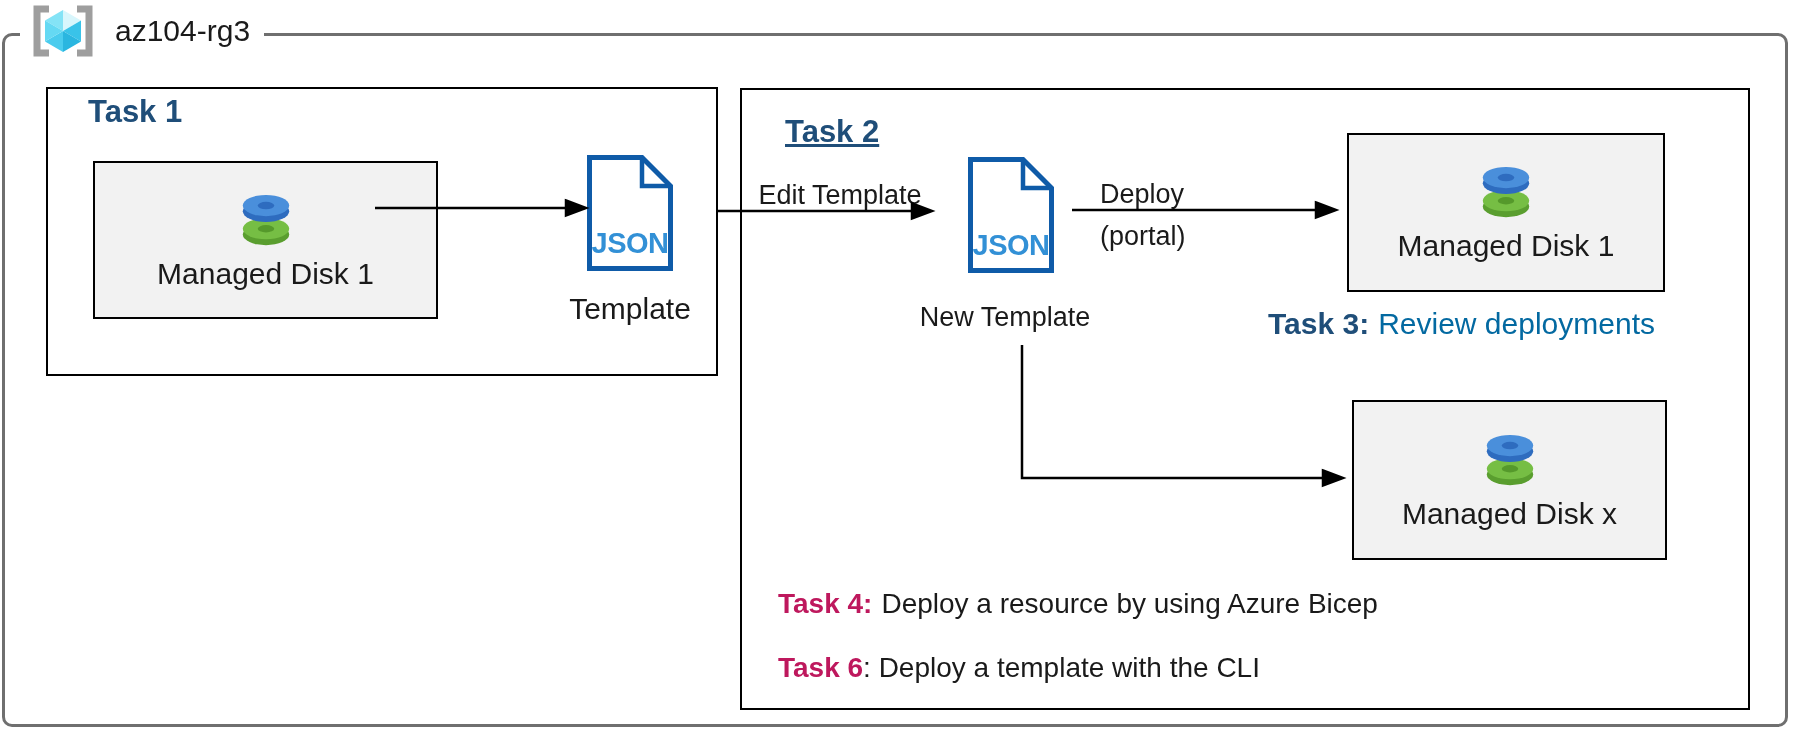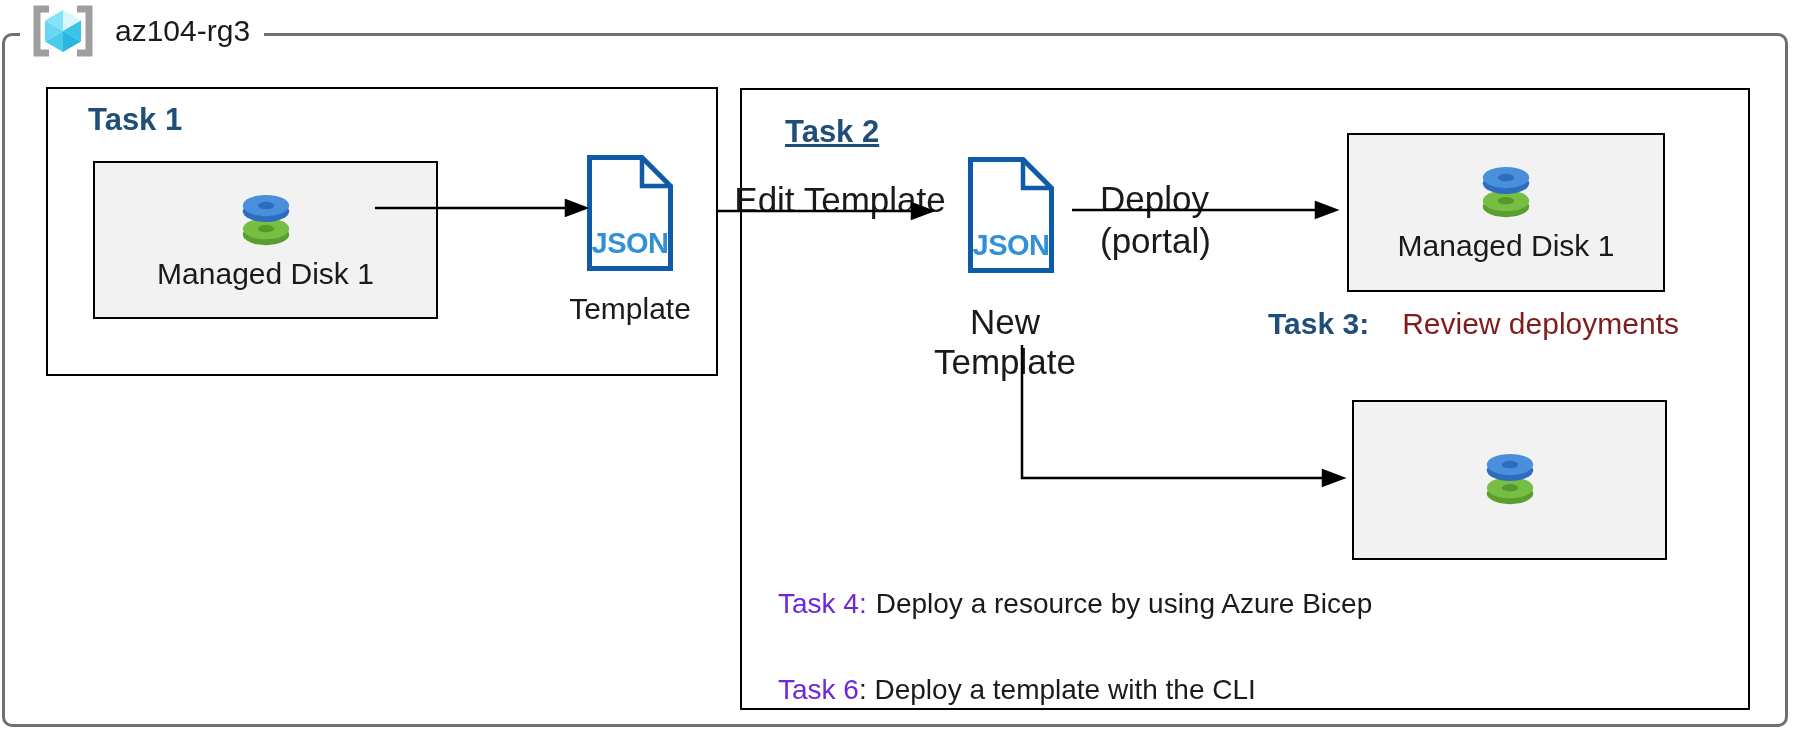--- a/index.html
+++ b/index.html
@@ -28,27 +28,27 @@
     background:#F2F2F2;border:2.5px solid #000;box-sizing:border-box;
     display:flex;flex-direction:column;align-items:center;justify-content:center;gap:9px;
   }
   .disklabel{font-size:30px;line-height:1;color:#1a1a1a;}
   
   .jsonwrap{width:90px;height:120px;}
   .jsontext{
     position:absolute;left:0;top:56px;width:100%;text-align:center;
     font-size:29px;font-weight:600;color:#3290D6;line-height:1;letter-spacing:-0.5px;margin-top:20px;
   }
-  .lbl{font-size:35px;line-height:1.15;color:#1a1a1a;}
+  .lbl{font-size:27px;line-height:1.15;color:#1a1a1a;}
   .ctr{text-align:center;}
   .navybold{color:#1F4E79;font-weight:bold;}
   .task3-line{font-size:30px;line-height:1;}
-  .task3-line .rest{color:#7f1d1d;font-weight:normal;margin-left:24px;}
+  .task3-line .rest{color:#0369a1;font-weight:normal;}
   .tasklist-line{font-size:28px;line-height:1;}
-  .tp{color:#6d28d9;font-weight:normal;}
+  .tp{color:#be185d;font-weight:bold;}
   .gap{margin-right:9px;}
   .overlay{left:0;top:0;pointer-events:none;}
 </style>
 </head>
 <body>
 
 <div class="canvas">
 
   <div class="abs outer"></div>
 
@@ -60,21 +60,21 @@
       <polygon points="37,8 55,18.5 37,29" fill="#D8F6FC"></polygon>
       <polygon points="55,18.5 55,39.5 37,29" fill="#39C3E9"></polygon>
       <polygon points="55,39.5 37,50 37,29" fill="#2AB6E0"></polygon>
       <polygon points="37,50 19,39.5 37,29" fill="#4ACCEE"></polygon>
       <polygon points="19,39.5 19,18.5 37,29" fill="#65D9F3"></polygon>
     </svg>
     <span class="rg-name">az104-rg3</span>
   </div>
 
   <div class="abs tbox task1-box"></div>
-  <div class="abs btitle" style="left:88px;top:104px;">Task 1</div>
+  <div class="abs btitle" style="left:88px;top:96px;">Task 1</div>
 
   <div class="abs tbox task2-box"></div>
   <div class="abs btitle" style="left:785px;top:116px;text-decoration:underline;">Task 2</div>
 
   <div class="abs graybox" style="left:93px;top:161px;width:345px;height:158px;">
     <svg width="62" height="58" viewBox="0 0 64 60">
       <ellipse cx="32" cy="44" rx="24" ry="11" fill="#5A9E2F"></ellipse>
       <ellipse cx="32" cy="38" rx="24" ry="11" fill="#76BE44"></ellipse>
       <ellipse cx="32" cy="38" rx="8.5" ry="3.8" fill="#55992B"></ellipse>
       <ellipse cx="32" cy="20" rx="24" ry="11" fill="#2E6CBF"></ellipse>
@@ -125,26 +125,27 @@
 
   <div class="abs graybox" style="left:1352px;top:400px;width:315px;height:160px;">
     <svg width="62" height="58" viewBox="0 0 64 60">
       <ellipse cx="32" cy="44" rx="24" ry="11" fill="#5A9E2F"></ellipse>
       <ellipse cx="32" cy="38" rx="24" ry="11" fill="#76BE44"></ellipse>
       <ellipse cx="32" cy="38" rx="8.5" ry="3.8" fill="#55992B"></ellipse>
       <ellipse cx="32" cy="20" rx="24" ry="11" fill="#2E6CBF"></ellipse>
       <ellipse cx="32" cy="14" rx="24" ry="11" fill="#4A8FDB"></ellipse>
       <ellipse cx="32" cy="14" rx="8.5" ry="3.8" fill="#2E6CBF"></ellipse>
     </svg>
+    <span class="disklabel">Managed Disk x</span>
   </div>
 
   <div class="abs tasklist-line" style="left:778px;top:590px;">
     <span class="tp gap">Task 4:</span><span>Deploy a resource by using Azure Bicep</span>
   </div>
-  <div class="abs tasklist-line" style="left:778px;top:676px;">
+  <div class="abs tasklist-line" style="left:778px;top:654px;">
     <span class="tp">Task 6</span><span>: Deploy a template with the CLI</span>
   </div>
 
   <svg class="abs overlay" width="1793" height="731" viewBox="0 0 1793 731">
     <g stroke="#000000" stroke-width="2.5" fill="#000000">
       <line x1="375" y1="208" x2="568" y2="208"></line>
       <polygon points="566,200.5 586,208 566,215.5"></polygon>
       <line x1="718" y1="211" x2="914" y2="211"></line>
       <polygon points="912,203.5 932,211 912,218.5"></polygon>
       <line x1="1072" y1="210" x2="1318" y2="210"></line>

